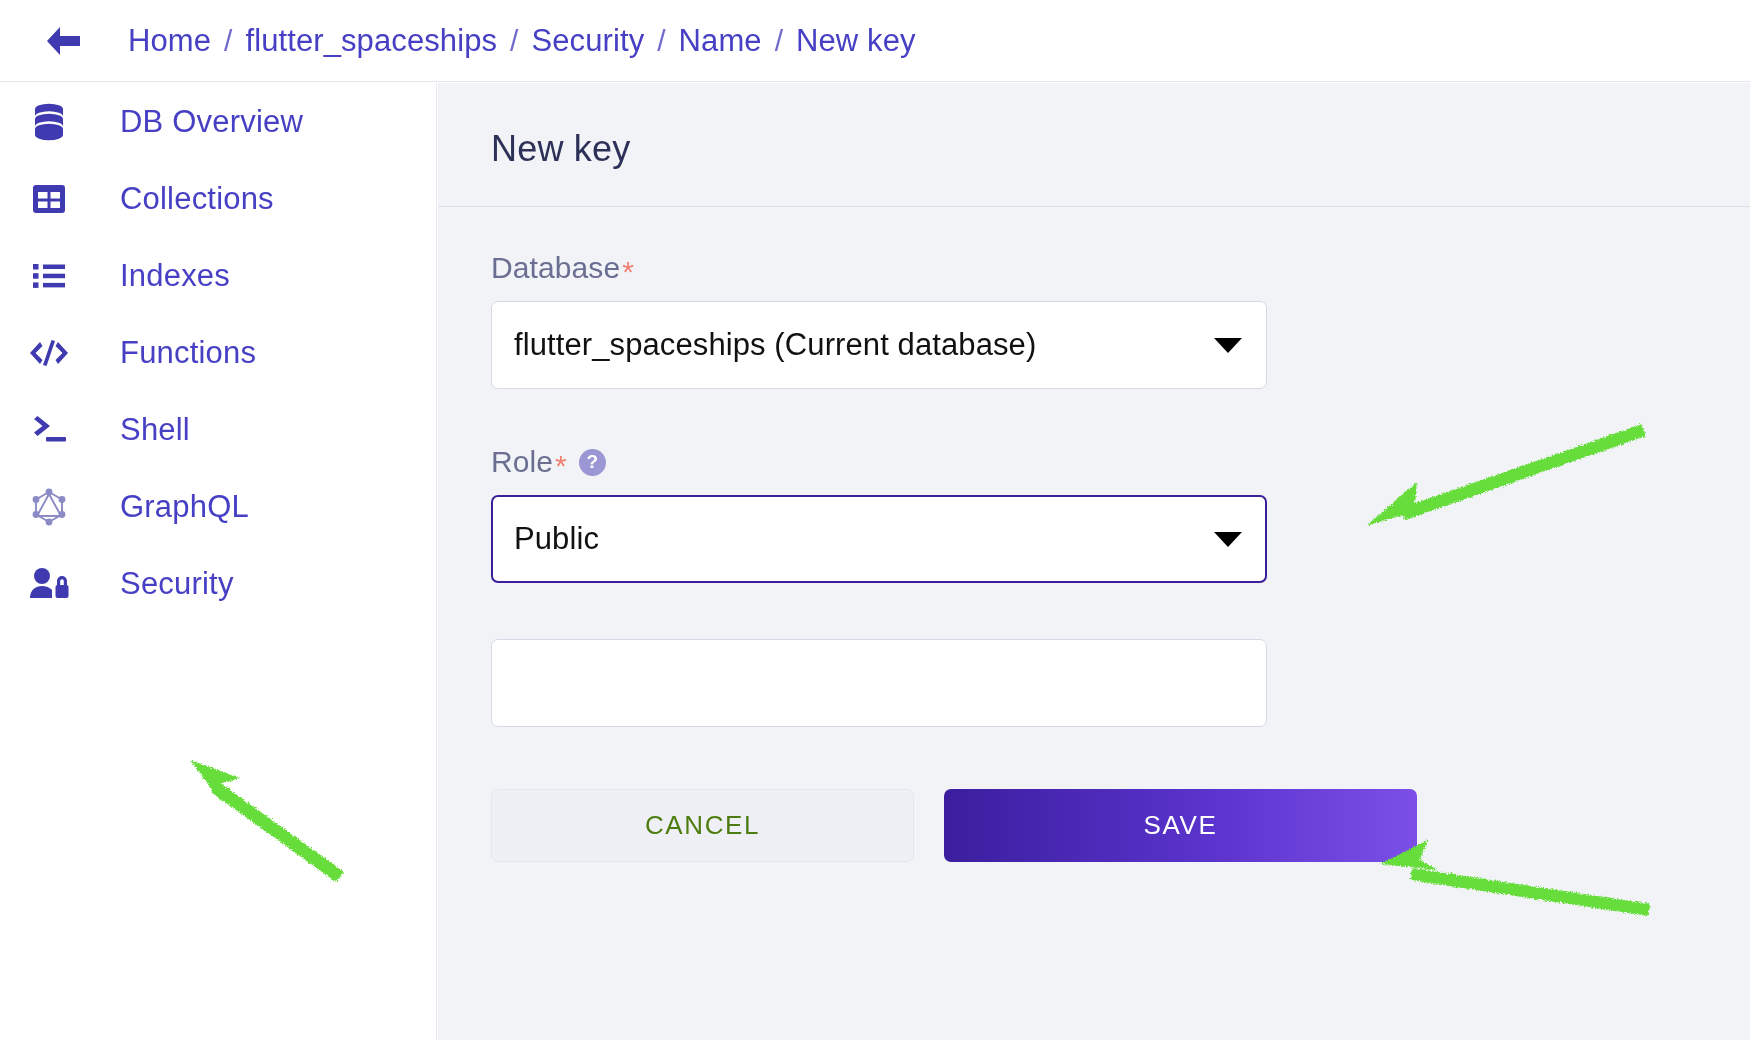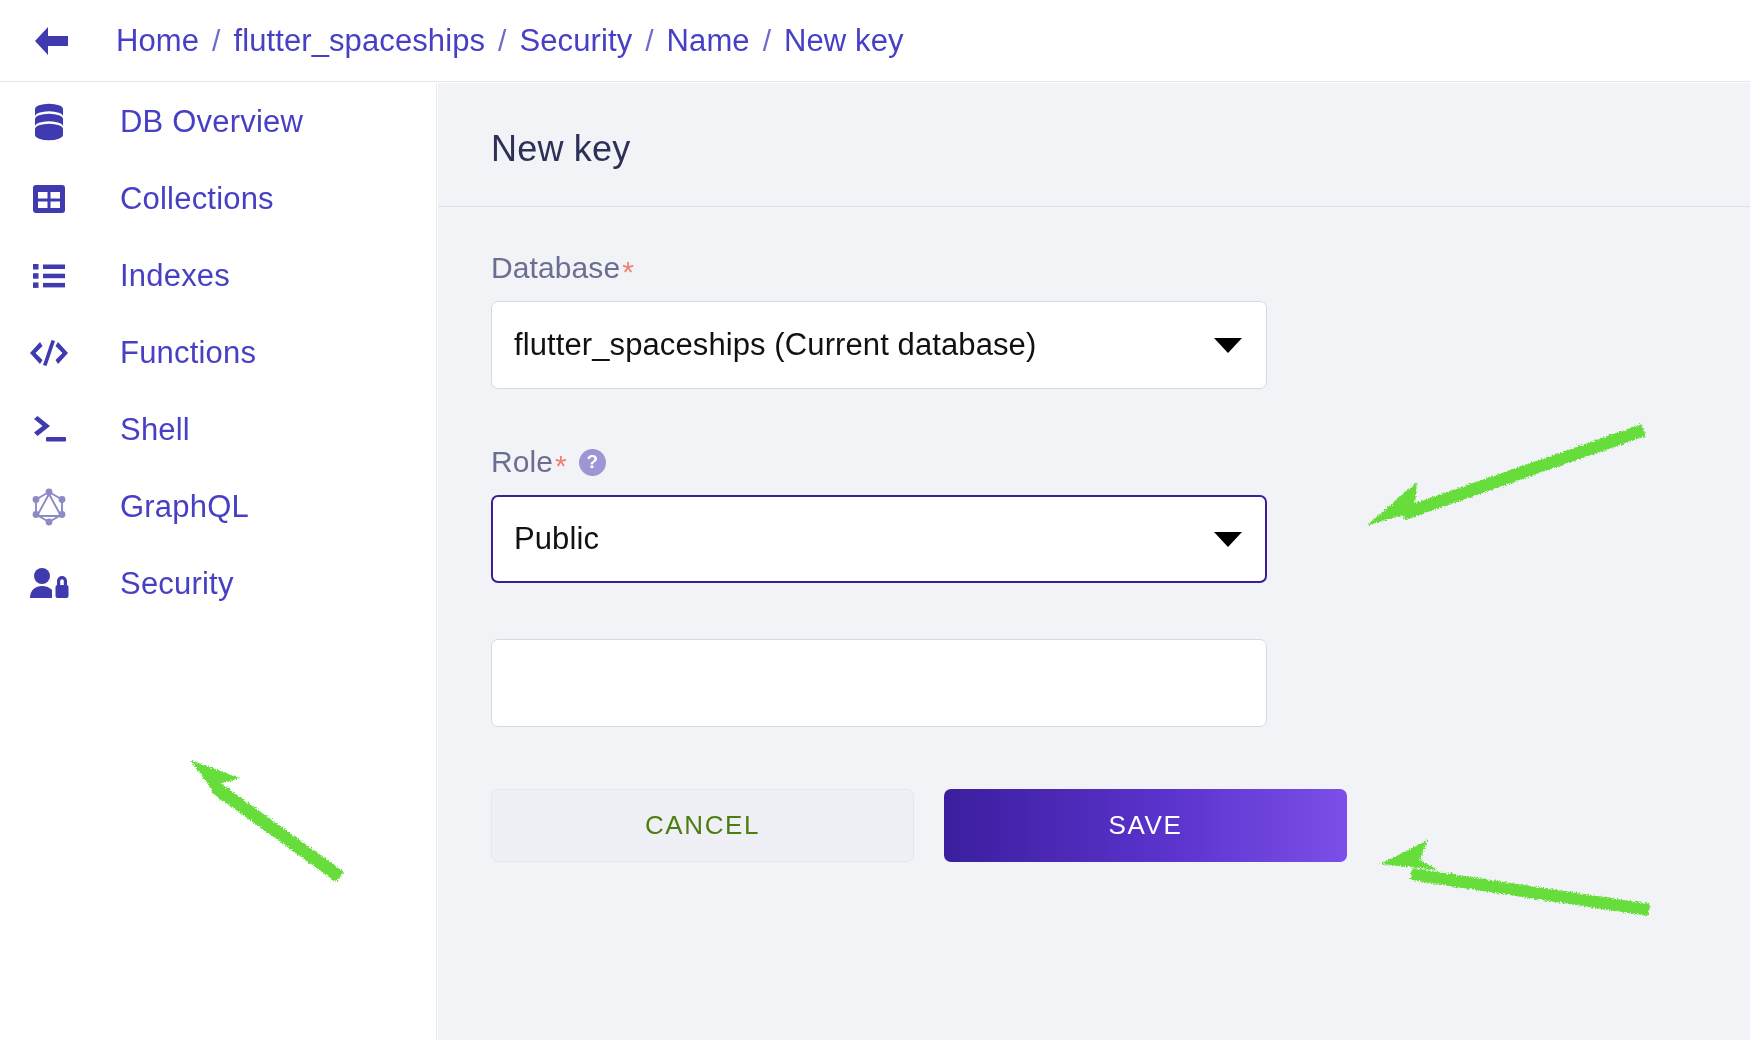--- a/index.html
+++ b/index.html
@@ -22,21 +22,21 @@
   
   .topbar {
     position: absolute;
     left: 0; top: 0;
     width: 1750px;
     height: 82px;
     background: #ffffff;
     border-bottom: 1px solid #e4e5ee;
     display: flex;
     align-items: center;
-    padding-left: 24px;
+    padding-left: 36px;
   }
 
   .back-btn {
     width: 54px;
     height: 54px;
     display: flex;
     align-items: center;
     justify-content: center;
     cursor: pointer;
     flex: none;
@@ -212,21 +212,21 @@
     border: none;
     font-family: "Liberation Sans", sans-serif;
   }
   .btn-cancel {
     width: 423px;
     background: #eff0f5;
     color: #4d7c0f;
     border: 1px solid #e4e5ee;
   }
   .btn-save {
-    width: 403px;
+    width: 473px;
     margin-left: 30px;
     background: linear-gradient(to right, #3b1e9e 0%, #5a33cc 55%, #7b4fe8 100%);
     color: #ffffff;
   }
 
   
   .annot {
     position: absolute;
     pointer-events: none;
   }

